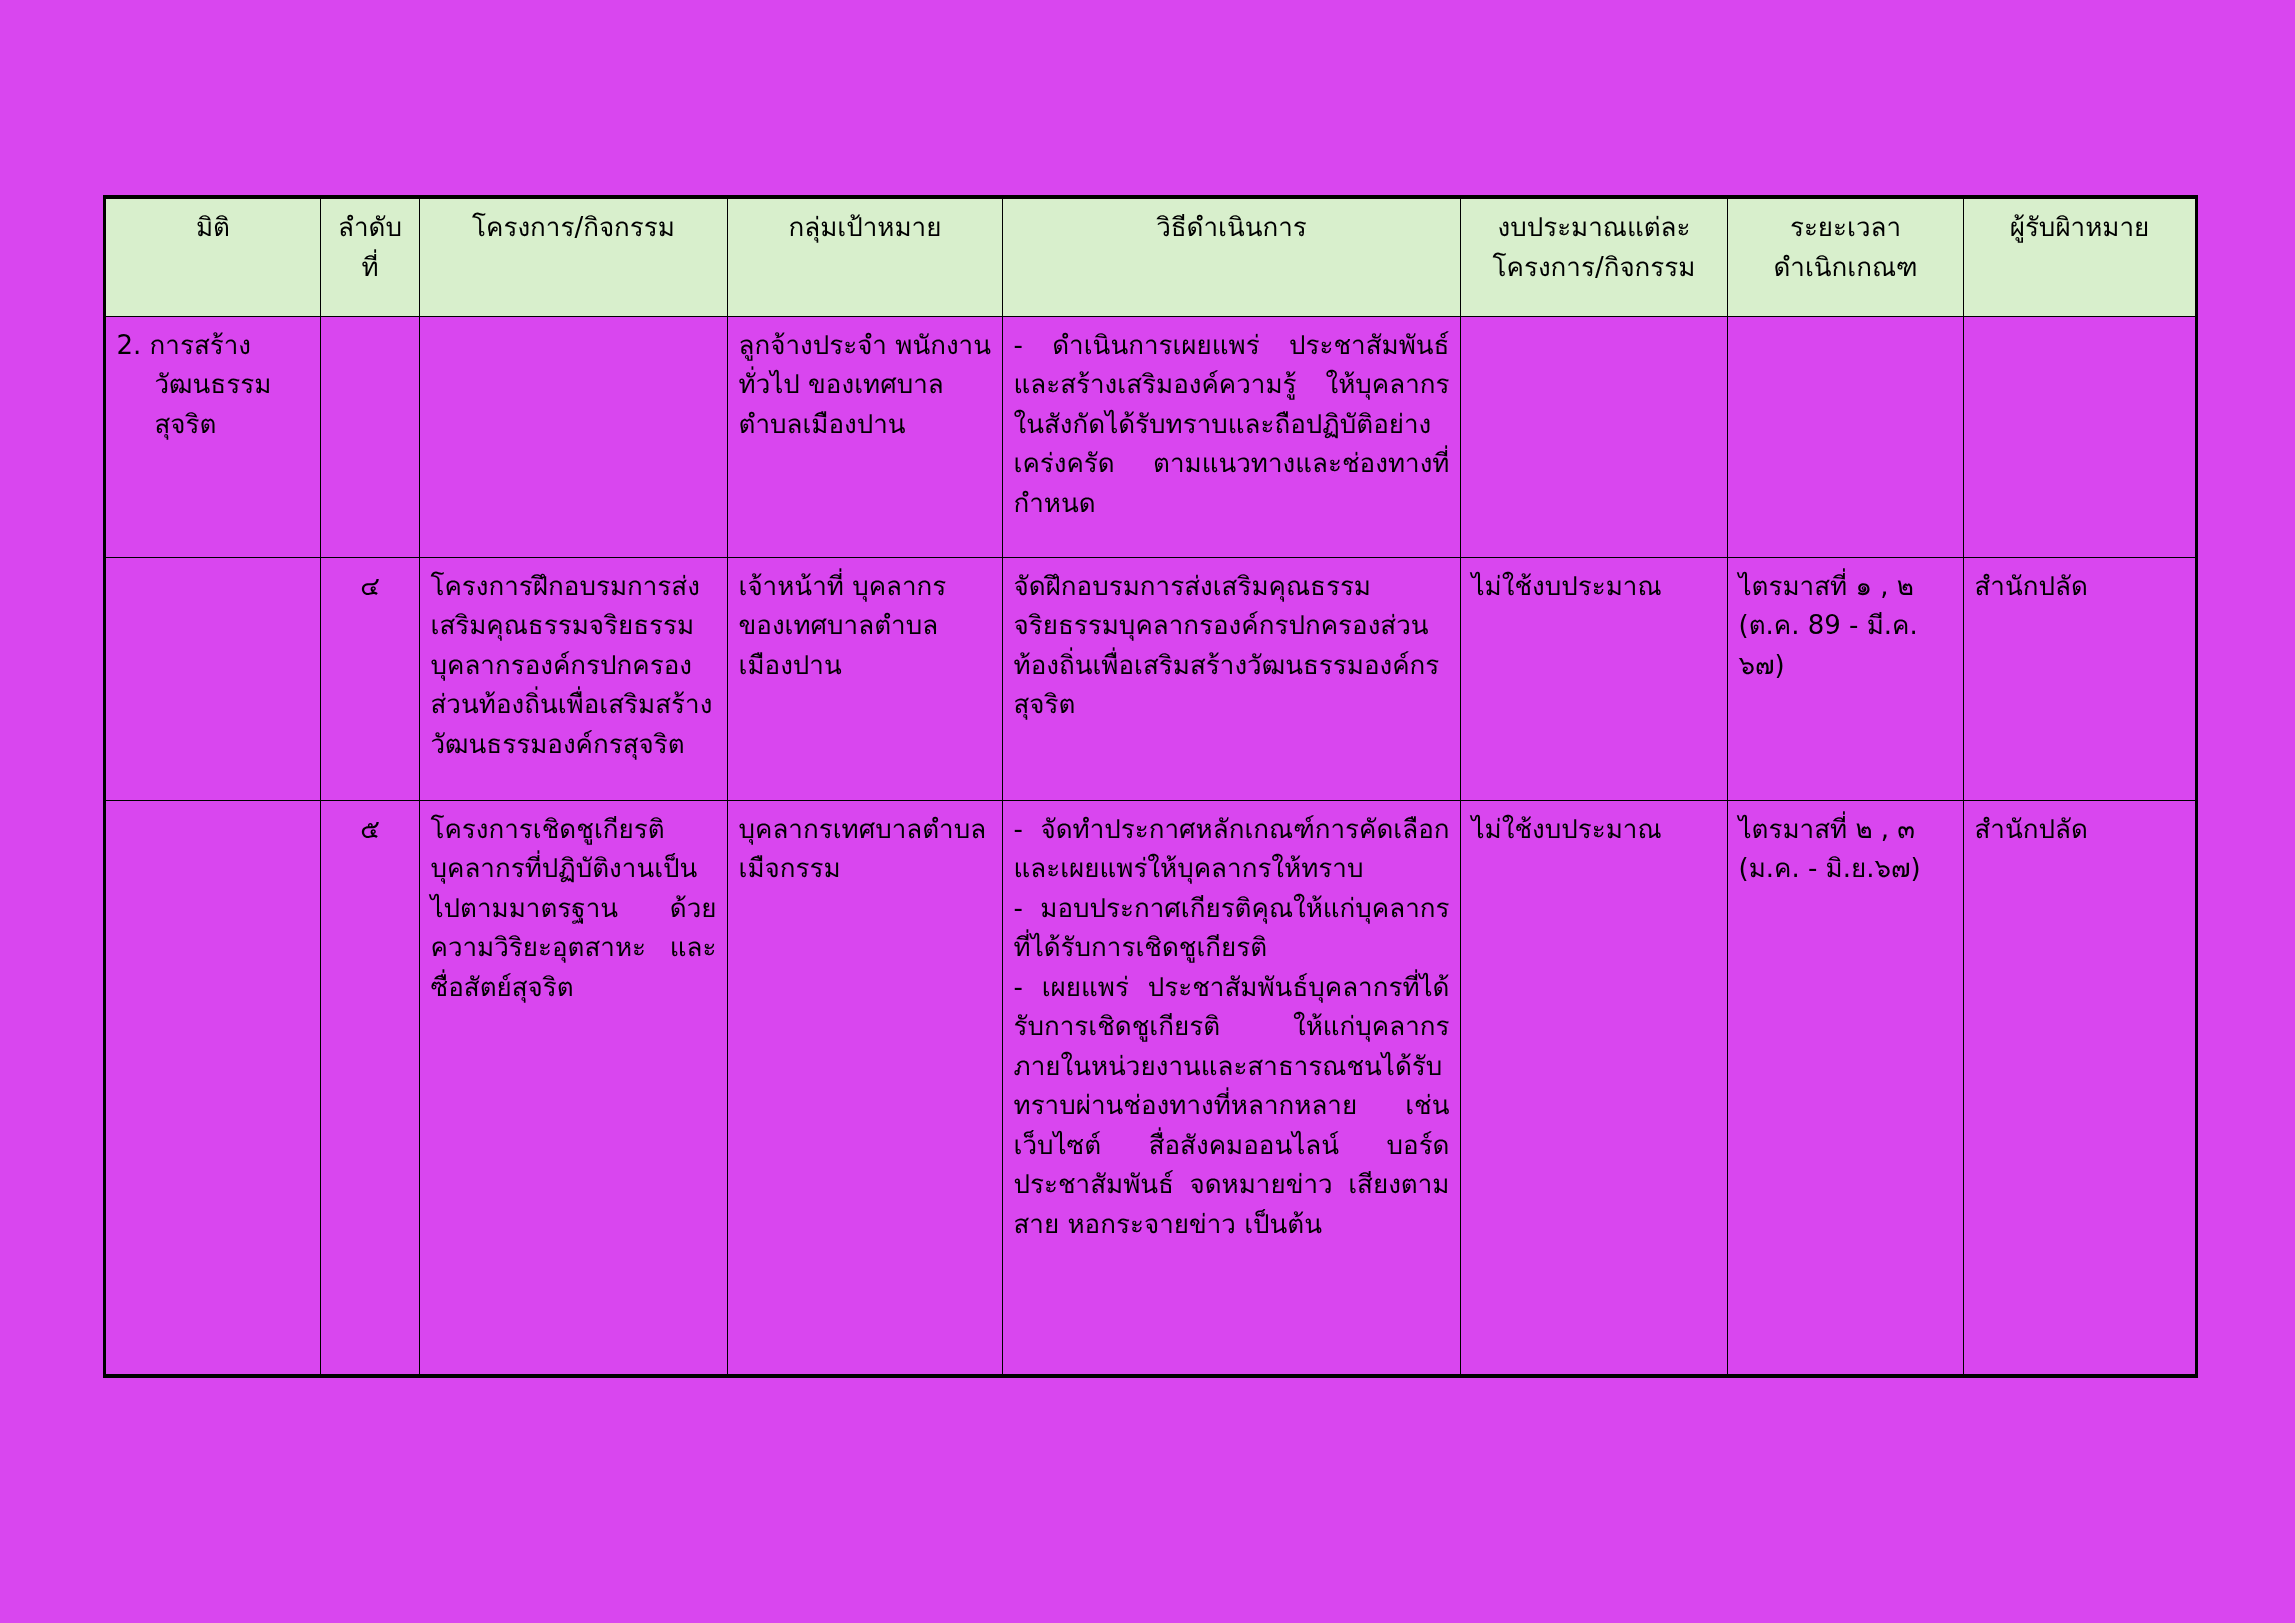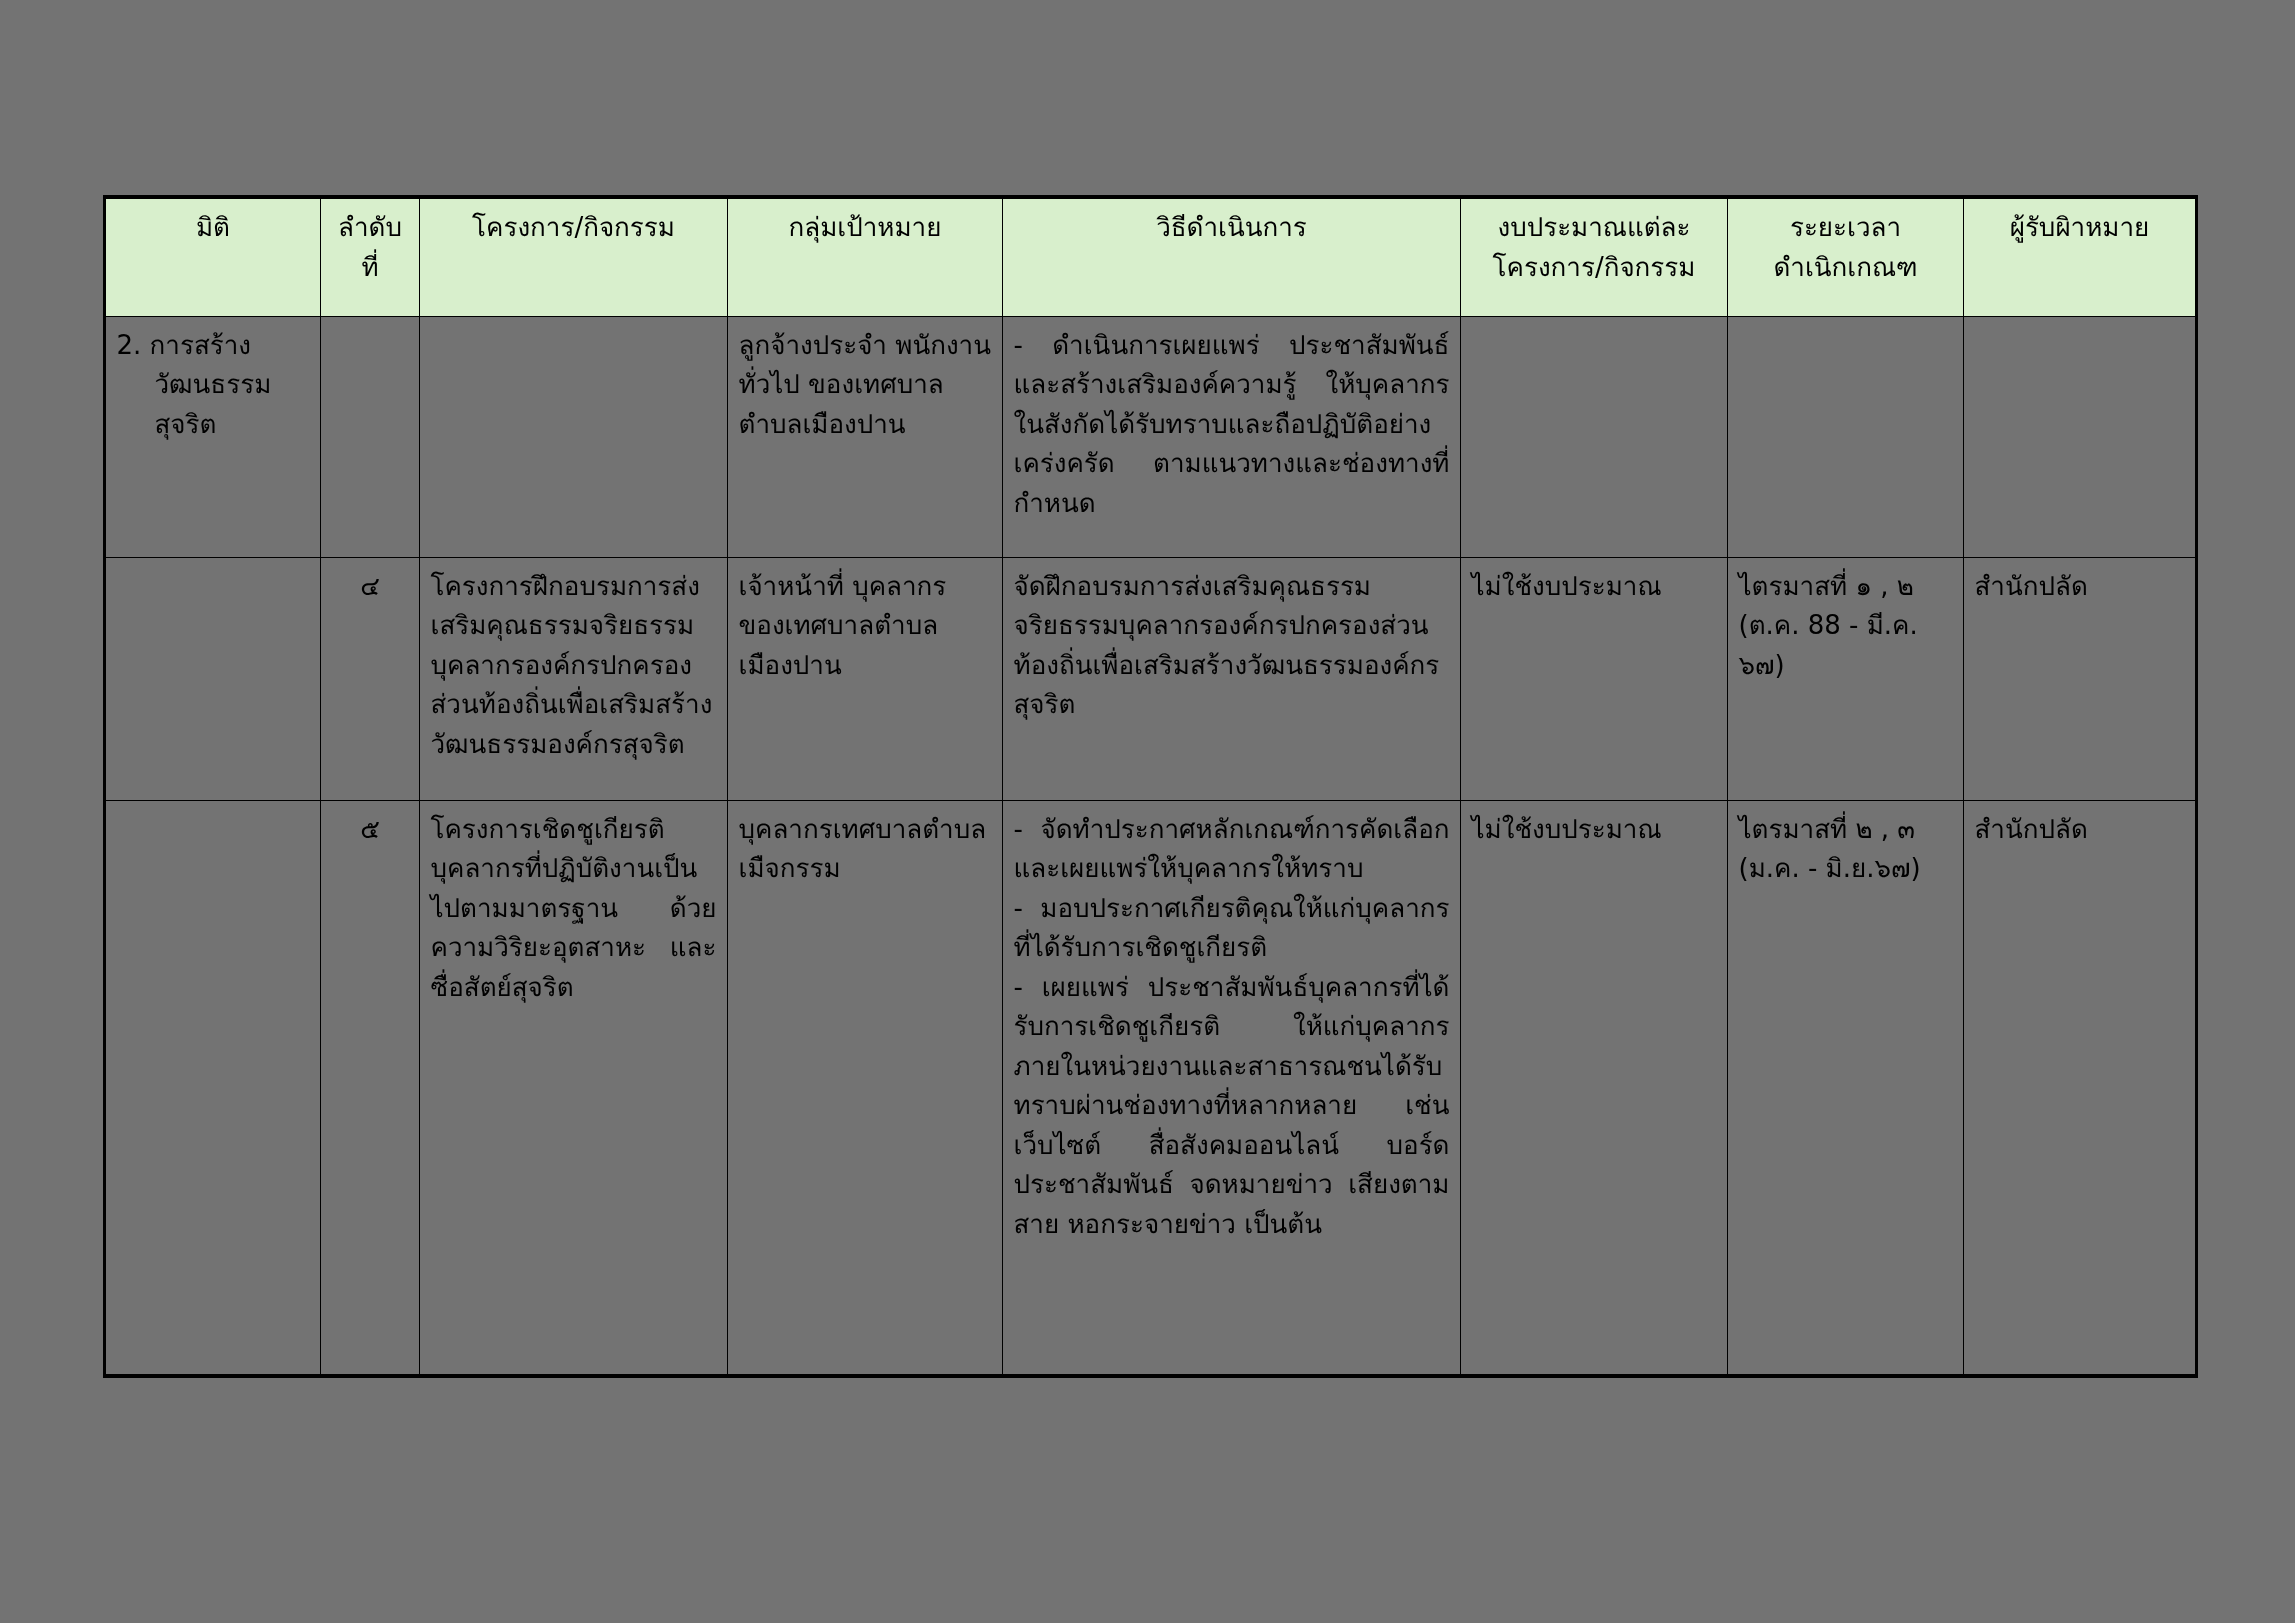--- a/index.html
+++ b/index.html
@@ -12,21 +12,21 @@
     width: 2295px;
     height: 1623px;
     font-family: "DejaVu Sans", "Liberation Sans", sans-serif;
     overflow: hidden;
   }
 
   .page {
     position: relative;
     width: 2295px;
     height: 1623px;
-    background: #737373;
+    background: #d946ef;
   }
 
   .table-wrap {
     position: absolute;
     left: 103px;
     top: 195px;
     width: 2091px;
   }
 
   table.plan {
@@ -174,21 +174,21 @@
           <td class="cell-dim">
             <span class="ind"></span>
           </td>
           <td class="cell-no">๔</td>
           <td class="cell-plain">โครงการฝึกอบรมการส่งเสริมคุณธรรมจริยธรรมบุคลากรองค์กรปกครองส่วนท้องถิ่นเพื่อเสริมสร้างวัฒนธรรมองค์กรสุจริต</td>
           <td class="cell-plain">เจ้าหน้าที่ บุคลากรของเทศบาลตำบลเมืองปาน</td>
           <td class="cell-plain">จัดฝึกอบรมการส่งเสริมคุณธรรมจริยธรรมบุคลากรองค์กรปกครองส่วนท้องถิ่นเพื่อเสริมสร้างวัฒนธรรมองค์กรสุจริต</td>
           <td class="cell-center-top">ไม่ใช้งบประมาณ</td>
           <td class="cell-center-top">
             <span class="nowrap-line">ไตรมาสที่ ๑ , ๒</span>
-            <span class="nowrap-line">(ต.ค. 88 - มี.ค.</span>
+            <span class="nowrap-line">(ต.ค. 89 - มี.ค.</span>
             <span class="nowrap-line">๖๗)</span>
           </td>
           <td class="cell-center-top">สำนักปลัด</td>
         </tr>
 
         <tr class="r3">
           <td class="cell-dim">
             <span class="ind"></span>
           </td>
           <td class="cell-no">๕</td>

